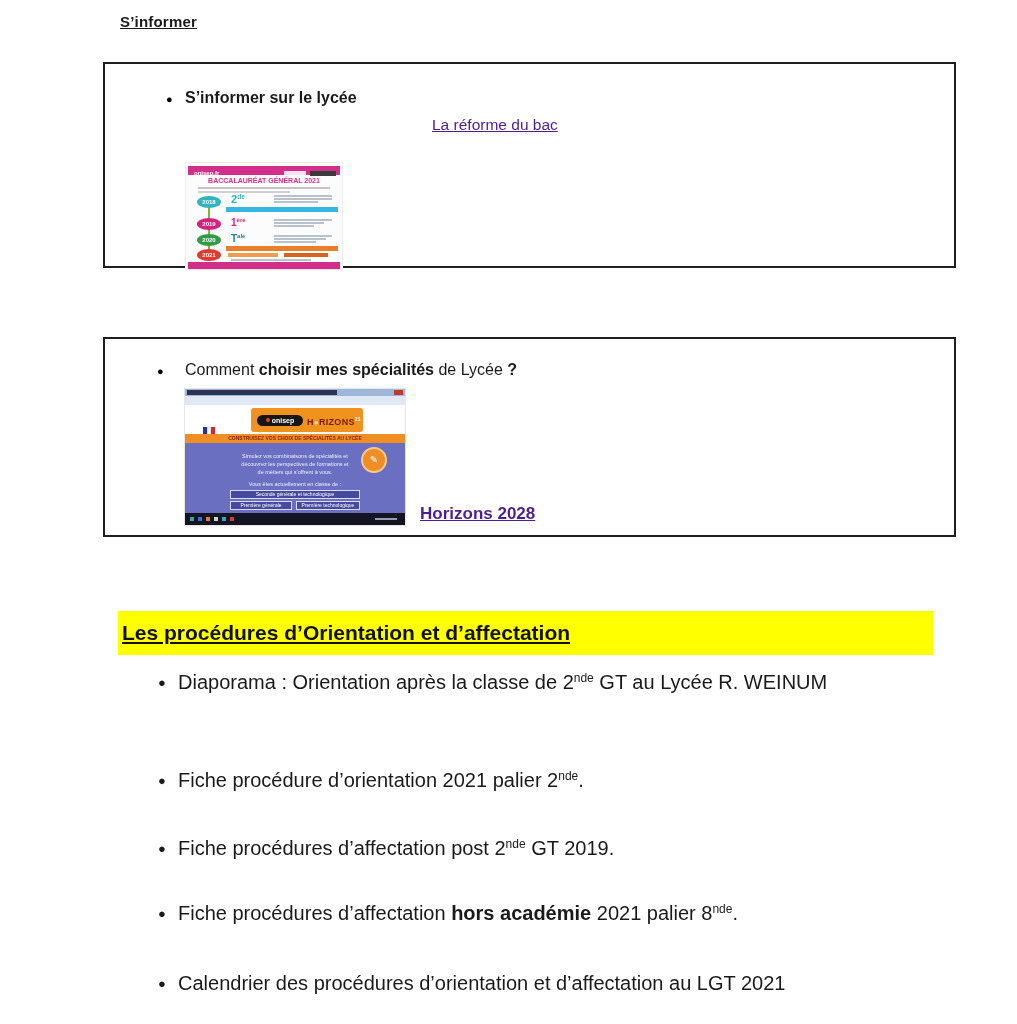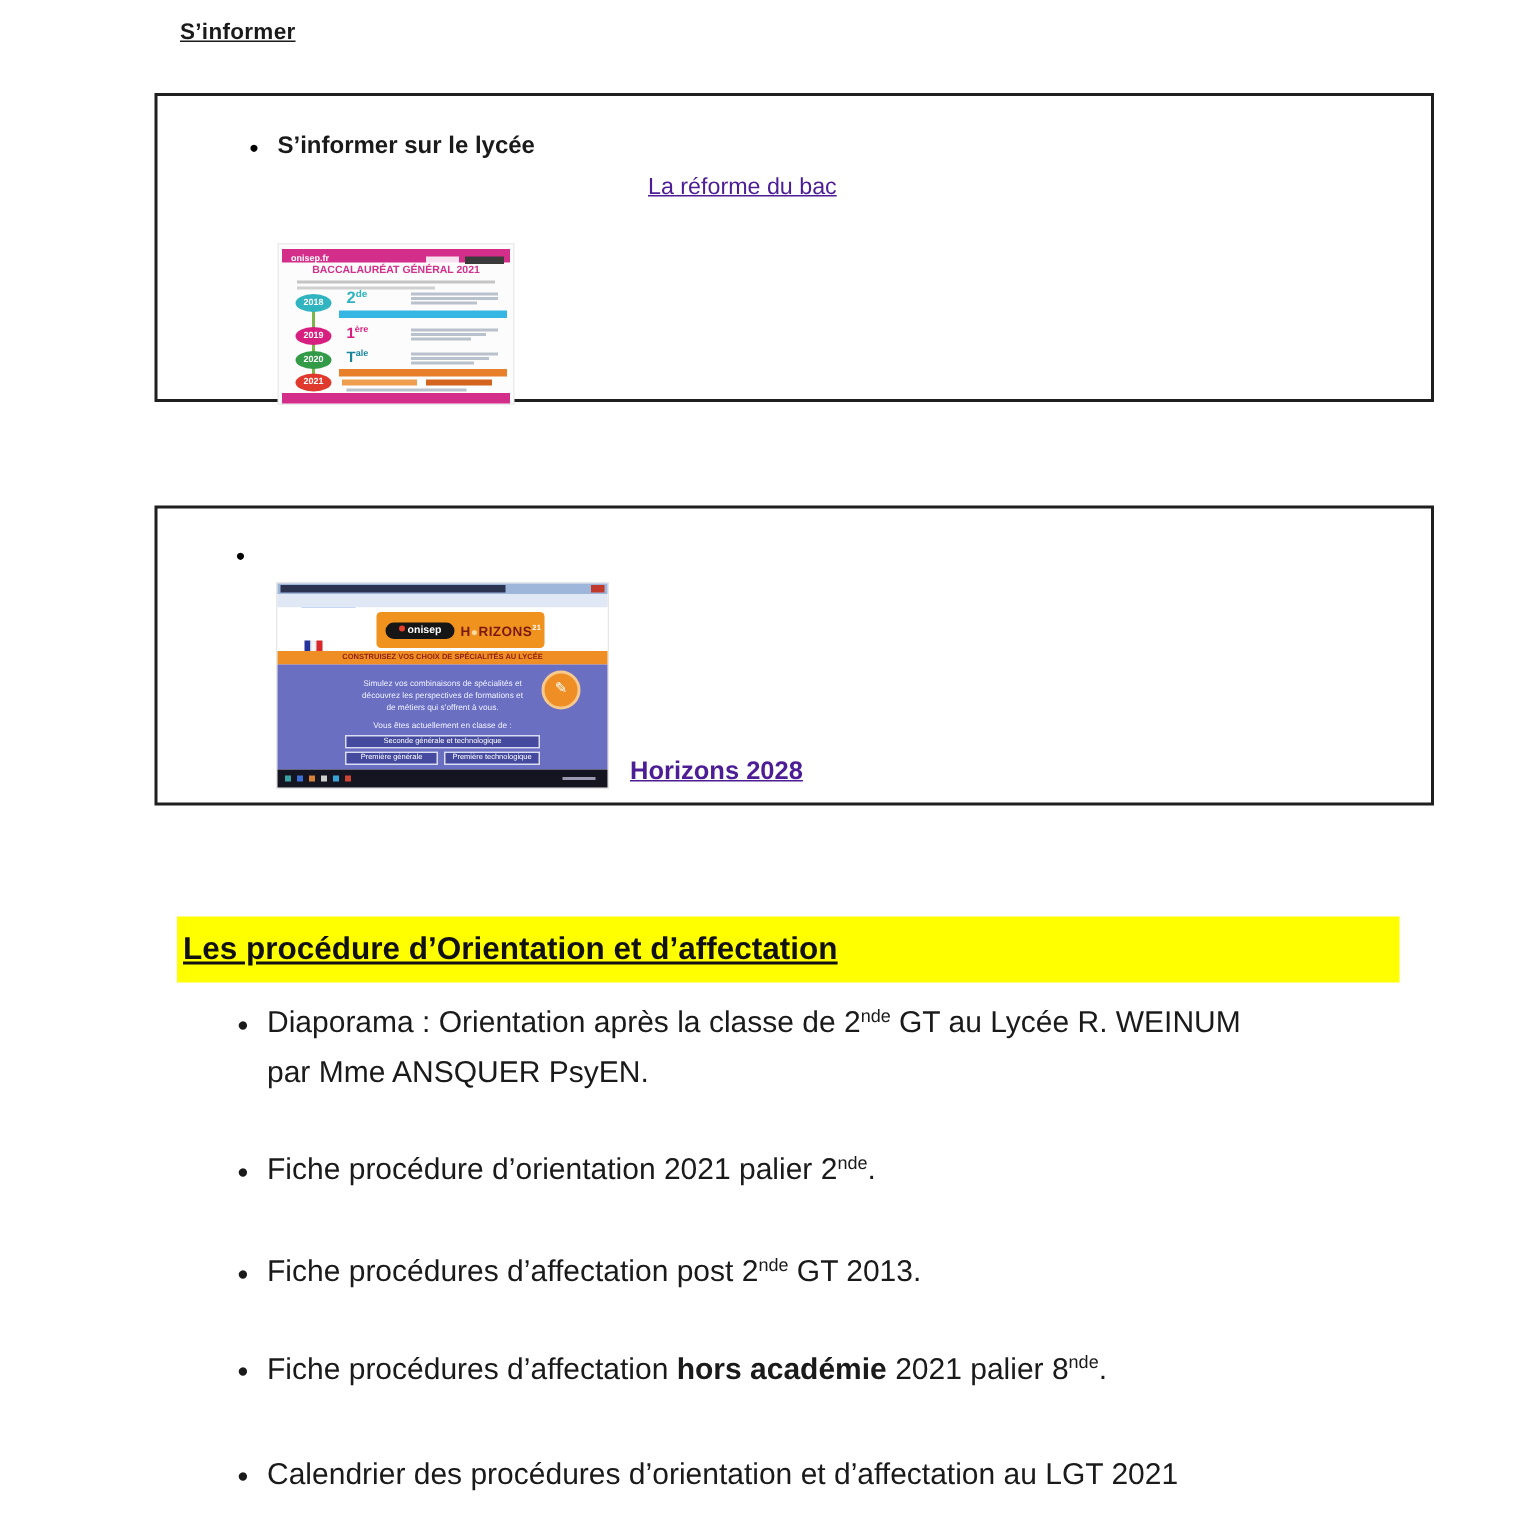--- a/index.html
+++ b/index.html
@@ -151,20 +151,23 @@
     <i class="abs t1-orange"></i>
     <i class="abs t1-ob1"></i>
     <i class="abs t1-ob2"></i>
     <i class="bl t1-line" style="left:45px;top:96px;width:80px;"></i>
     <div class="abs t1-bar t1-botbar"></div>
   </div>
 </div>
 
 <div class="abs frame frame2">
   <span class="abs dot" style="left:52px;top:27px;">●</span>
+  <span class="abs b2-text" style="left:80px;top:22px;">
+    <span>Comment </span><b>choisir mes spécialités</b><span> de Lycée </span><b>?</b>
+  </span>
   <a class="abs doclink link2" style="left:315px;top:165px;">Horizons 2028</a>
 
   <div class="abs thumb2">
     <div class="abs t2-tabs">
       <i class="abs t2-tabstrip"></i>
       <i class="t2-close"></i>
     </div>
     <div class="abs t2-addr">
       <i class="abs t2-dash" style="left:3px;top:10.5px;width:9px;"></i>
       <i class="abs t2-field"></i>
@@ -196,35 +199,35 @@
     <i class="ticon" style="left:13px;background:#3a6fd6;"></i>
     <i class="ticon" style="left:21px;background:#d6803a;"></i>
     <i class="ticon" style="left:29px;background:#cfcfcf;"></i>
     <i class="ticon" style="left:37px;background:#3aa3d6;"></i>
     <i class="ticon" style="left:45px;background:#cc4433;"></i>
     <i class="abs t2-dash" style="right:8px;top:129px;width:22px;background:#9a9ab0;"></i>
   </div>
 </div>
 
 <div class="abs section-bar"></div>
-<div class="abs section-title">Les procédure d’Orientation et d’affectation</div>
+<div class="abs section-title">Les procédures d’Orientation et d’affectation</div>
 
 <div class="abs li" style="top:666px;">
   <span class="dotcol">●</span>
-  <span class="txt"><span>Diaporama : Orientation après la classe de 2</span><span class="sup">nde</span><span> GT au Lycée R. WEINUM</span><br><span>par Mme ANSQUER PsyEN.</span></span>
+  <span class="txt"><span>Diaporama : Orientation après la classe de 2</span><span class="sup">nde</span><span> GT au Lycée R. WEINUM</span><br></span>
 </div>
 
 <div class="abs li" style="top:764px;">
   <span class="dotcol">●</span>
   <span class="txt"><span>Fiche procédure d’orientation 2021 palier 2</span><span class="sup">nde</span><span>.</span></span>
 </div>
 
 <div class="abs li" style="top:832px;">
   <span class="dotcol">●</span>
-  <span class="txt"><span>Fiche procédures d’affectation post 2</span><span class="sup">nde</span><span> GT 2013.</span></span>
+  <span class="txt"><span>Fiche procédures d’affectation post 2</span><span class="sup">nde</span><span> GT 2019.</span></span>
 </div>
 
 <div class="abs li" style="top:897px;">
   <span class="dotcol">●</span>
   <span class="txt"><span>Fiche procédures d’affectation </span><span class="bu">hors académie</span><span> 2021 palier 8</span><span class="sup">nde</span><span>.</span></span>
 </div>
 
 <div class="abs li" style="top:967px;">
   <span class="dotcol">●</span>
   <span class="txt"><span>Calendrier des procédures d’orientation et d’affectation au LGT 2021</span></span>

